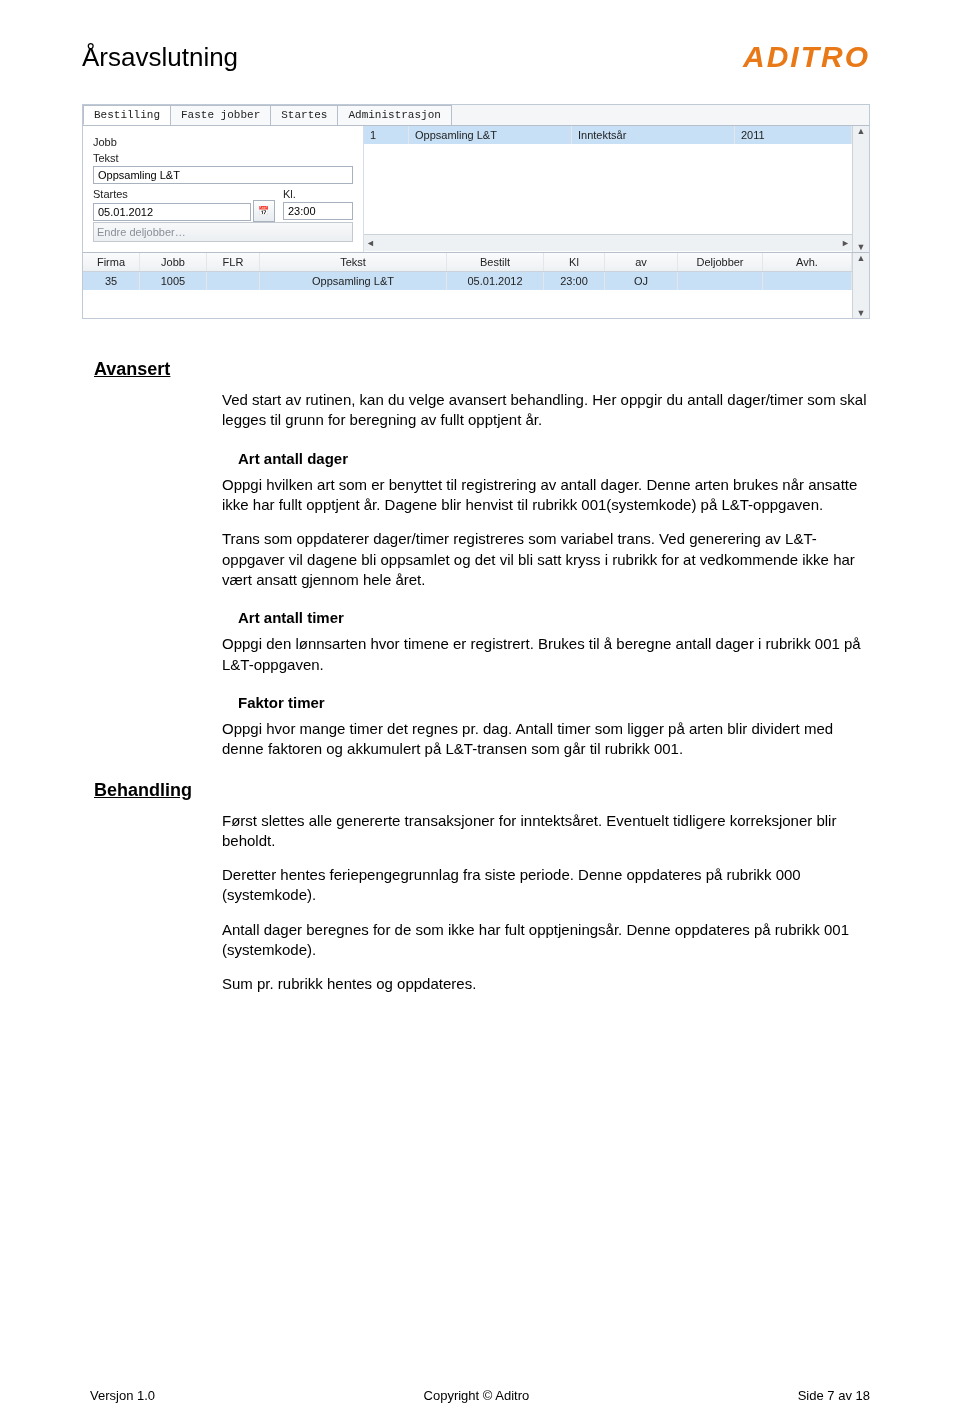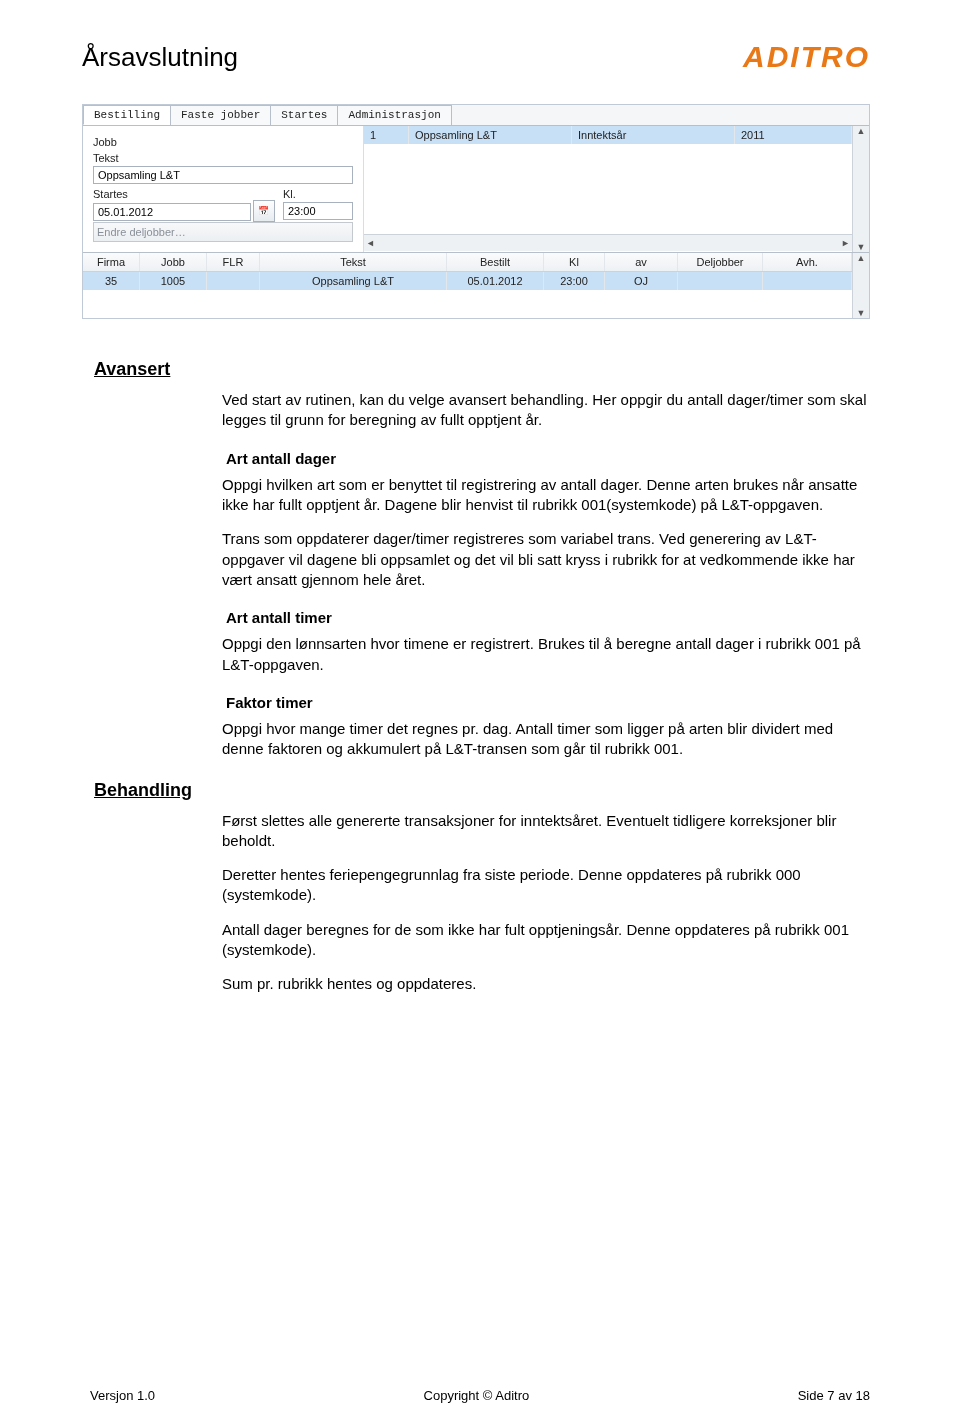--- a/index.html
+++ b/index.html
@@ -196,21 +196,21 @@
   .content-block {
     margin-left: 140px;
     font-size: 15px;
     line-height: 1.35;
   }
   .content-block p {
     margin: 0 0 14px 0;
   }
   .content-block .sub-heading {
     font-weight: bold;
-    margin: 18px 0 6px 4px;
+    margin: 18px 0 6px 16px;
   }
 
   .footer {
     position: absolute;
     bottom: 20px;
     left: 90px;
     right: 90px;
     display: flex;
     justify-content: space-between;
     font-size: 13px;

